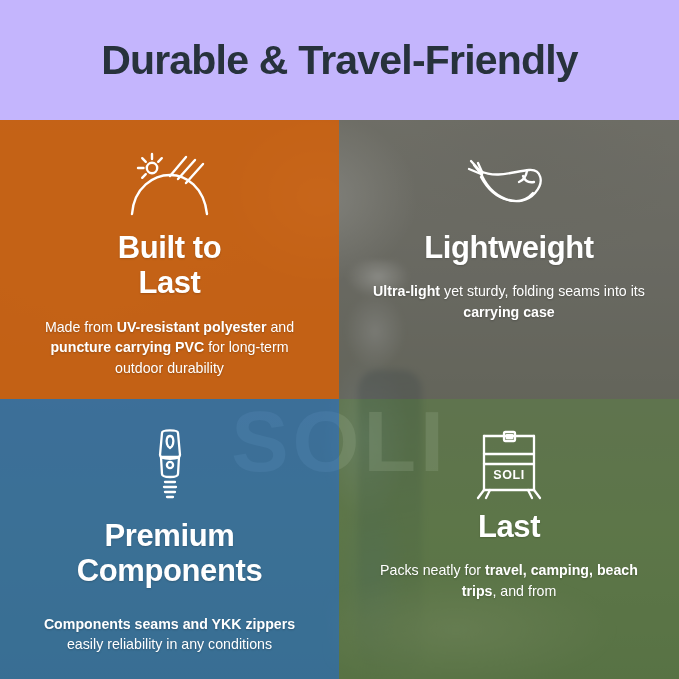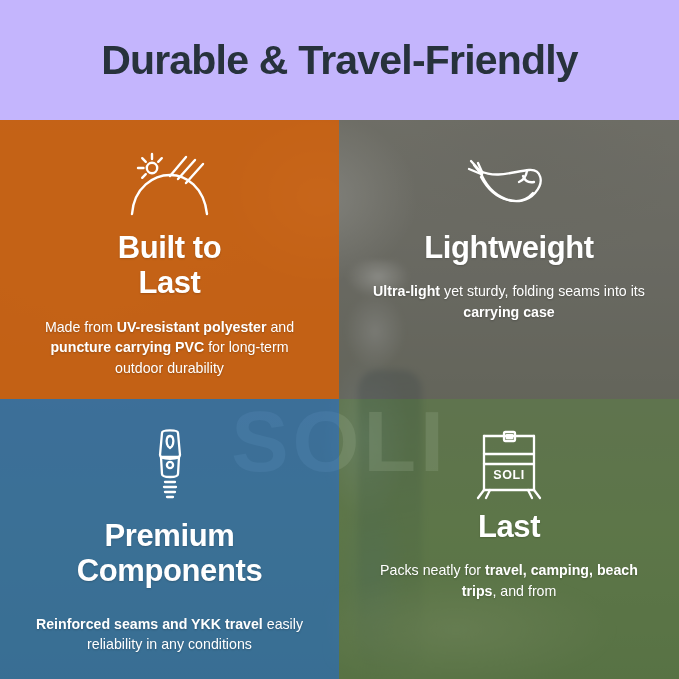--- a/index.html
+++ b/index.html
@@ -226,21 +226,21 @@
           <line x1="22" y1="55" x2="32" y2="55"></line>
           <line x1="21" y1="60" x2="33" y2="60"></line>
           <line x1="22" y1="65" x2="32" y2="65"></line>
           <line x1="24" y1="70" x2="30" y2="70"></line>
         </svg>
       </div>
       <div class="quad-title">
         <span>Premium</span><br>
         <span>Components</span>
       </div>
-      <div class="quad-body"><b>Reinforced seams and YKK travel</b><span> easily reliability in any conditions</span></div>
+      <div class="quad-body"><b>Components seams and YKK zippers</b><span> easily reliability in any conditions</span></div>
     </div>
 
     <div class="quad q4">
       <div class="quad-icon">
         <svg class="icon" width="70" height="74" viewBox="0 0 70 74" fill="none" stroke="#ffffff" stroke-width="2.3" stroke-linecap="round" stroke-linejoin="round">
           <path d="M10 8 L60 8"></path>
           <path d="M10 8 L10 62"></path>
           <path d="M60 8 L60 62"></path>
           <rect x="30" y="4" width="11" height="9" rx="1.4"></rect>
           <line x1="32.6" y1="7.2" x2="38.4" y2="7.2"></line>

